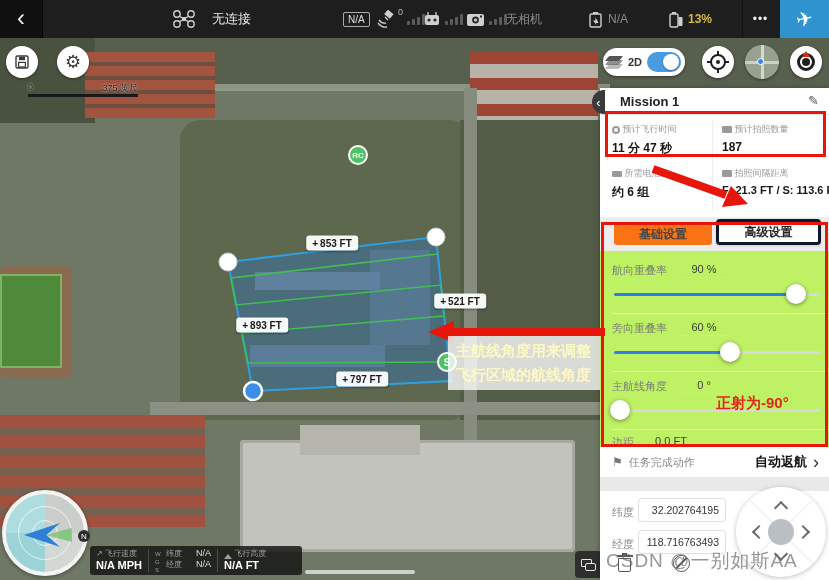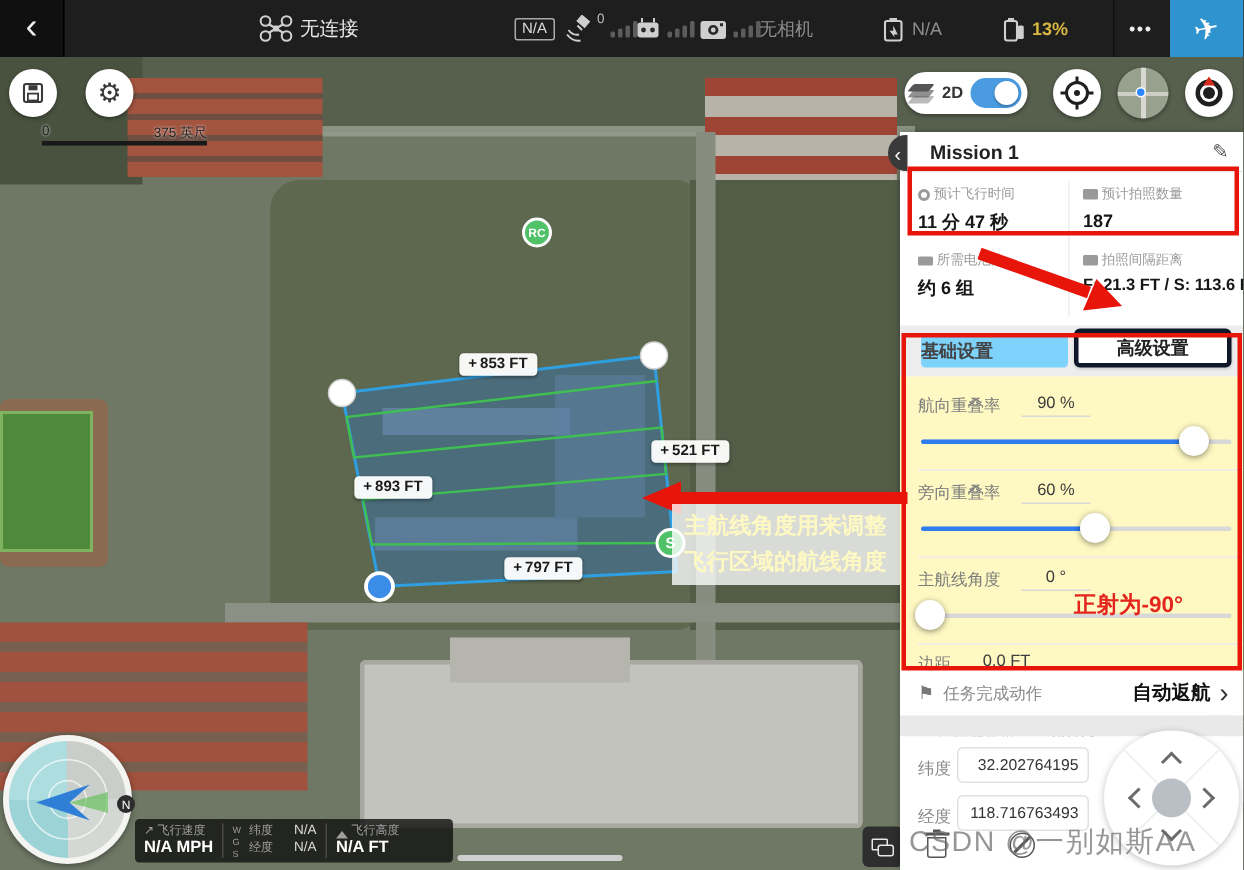--- a/index.html
+++ b/index.html
@@ -201,21 +201,21 @@
     <span style="position:relative;width:15px;height:12px;display:block">
       <i style="position:absolute;left:0;top:0;width:11px;height:8px;border:1.5px solid #e8e8e8;border-radius:1px"></i>
       <i style="position:absolute;right:0;bottom:0;width:11px;height:8px;border:1.5px solid #e8e8e8;border-radius:2px;background:#2e2e2e"></i>
     </span>
   </div>
 
   <div id="topbar">
     <div id="backzone">
         <span class="backchev">‹</span>
       </div>
-    <div class="tb" style="left:172px;gap:4px">
+    <div class="tb" style="left:172px;gap:16px">
       <svg width="24" height="20" viewBox="0 0 24 20">
           <g stroke="#cfcfcf" stroke-width="1.4" fill="none">
             <circle cx="5" cy="5" r="3.2"></circle>
             <circle cx="19" cy="5" r="3.2"></circle>
             <circle cx="5" cy="15" r="3.2"></circle>
             <circle cx="19" cy="15" r="3.2"></circle>
             <path d="M7 7 L17 13 M17 7 L7 13"></path>
           </g>
           <rect x="10" y="8" width="4" height="4" rx="1" fill="#cfcfcf"></rect>
         </svg>
@@ -317,29 +317,29 @@
         <div class="p-lab"><span class="mi mi-batt"></span> <span>所需电池数</span></div>
         <div class="p-val" style="margin-top:4px">约 6 组</div>
       </div>
       <div class="abs" style="left:122px;top:52px">
         <div class="p-lab"><span class="mi mi-cam"></span> <span>拍照间隔距离</span></div>
         <div class="p-val" style="margin-top:4px;font-size:11px">F: 21.3 FT / S: 113.6 FT</div>
       </div>
     </div>
 
     <div class="abs" style="left:0;top:129px;width:229px;height:34px;background:#ededed">
-      <div class="abs" style="left:14px;top:6px;width:98px;height:22px;background:#7dd3fc;border-radius:3px;display:flex;align-items:center;">
+      <div class="abs" style="left:14px;top:6px;width:98px;height:22px;background:#f97316;border-radius:3px;display:flex;align-items:center;justify-content:center">
         <span style="font-size:12px;color:#444;font-weight:bold">基础设置</span>
       </div>
       <div class="abs" style="left:116px;top:2px;width:105px;height:26px;background:#fff;border:3px solid #0f172a;border-radius:4px;display:flex;align-items:center;justify-content:center;box-shadow:0 1px 2px rgba(0,0,0,.15)">
         <span style="font-size:12px;color:#222;font-weight:bold">高级设置</span>
       </div>
     </div>
 
-    <div class="abs" style="left:0;top:163px;width:229px;height:236px;background:#fef9c3">
+    <div class="abs" style="left:0;top:163px;width:229px;height:236px;background:#bef264">
 
       <div class="abs" style="left:12px;top:12px;display:flex;align-items:center;gap:14px">
         <span class="sl-lab">航向重叠率</span>
         <span class="sl-valbox">90 %</span>
       </div>
       <div class="abs" style="left:0;top:42px;width:229px;height:3px">
         <span class="sl-track">
             <span class="sl-fill" style="width: 88%;"></span>
             <span class="sl-thumb" style="left: calc(88% - 10px);"></span>
           </span>

